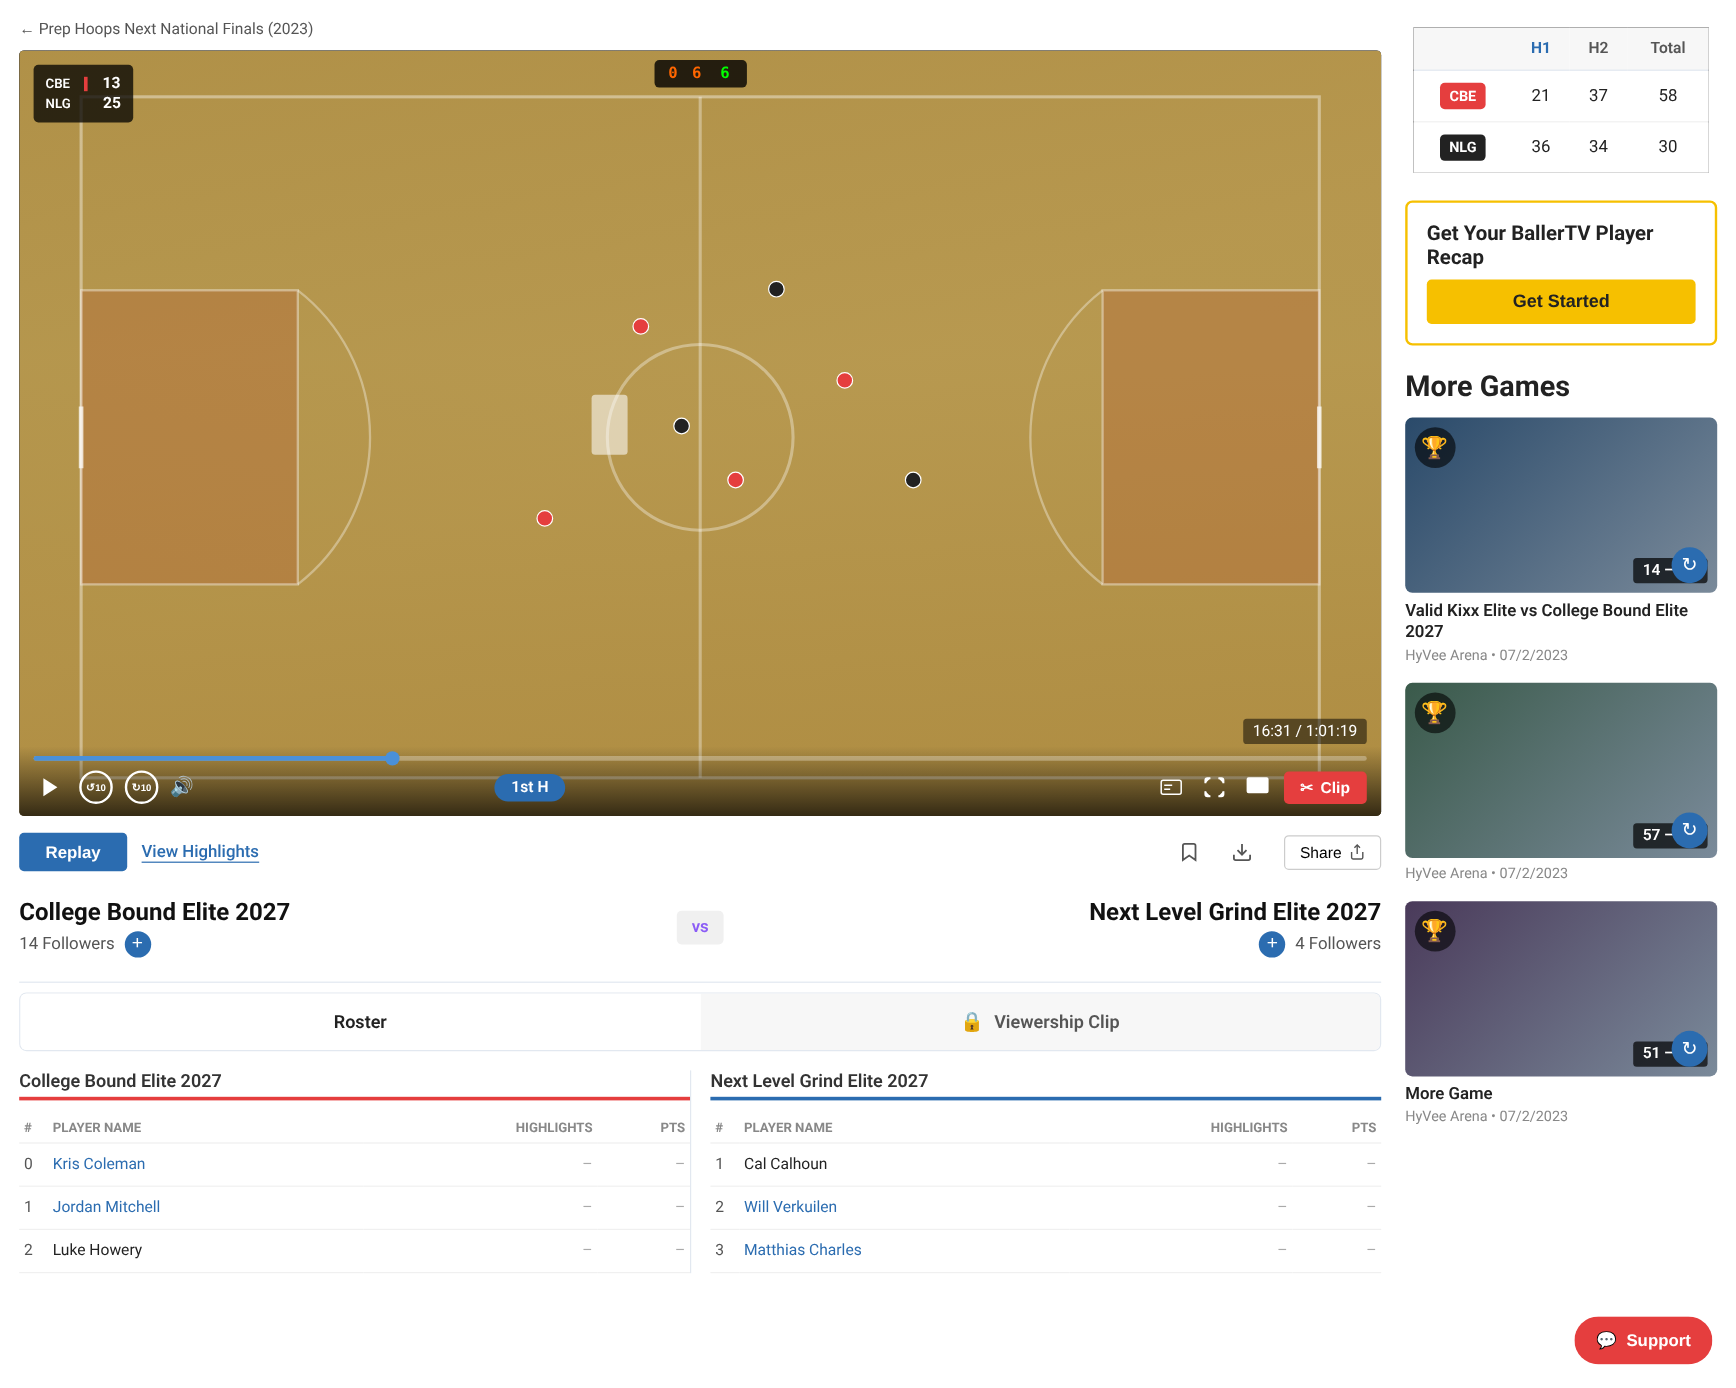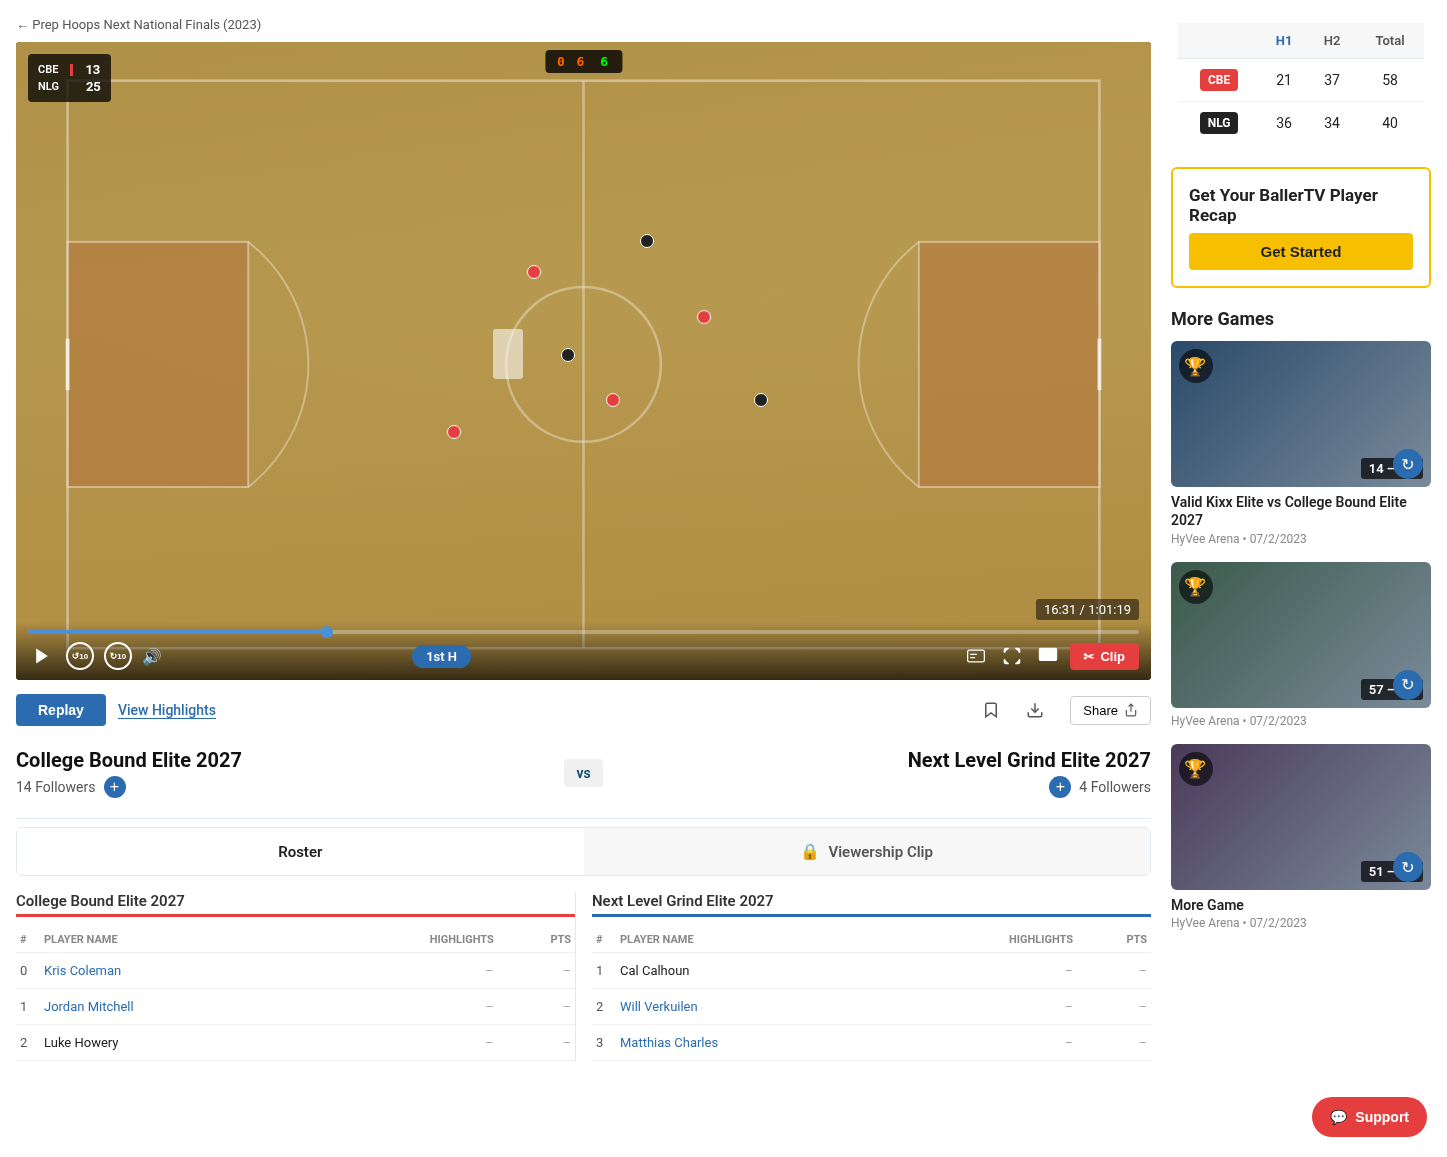--- a/index.html
+++ b/index.html
@@ -50,21 +50,21 @@
     .action-icon-btn { background: none; border: none; cursor: pointer; color: #555; font-size: 18px; display: flex; align-items: center; gap: 4px; }
     .share-btn { background: none; border: 1px solid #ccc; border-radius: 4px; padding: 6px 12px; font-size: 13px; cursor: pointer; display: flex; align-items: center; gap: 6px; }
     
     
     .teams-section { display: flex; align-items: flex-start; gap: 16px; padding: 12px 0; }
     .team-info { flex: 1; }
     .team-name { font-size: 20px; font-weight: 700; color: #111; }
     .followers-row { display: flex; align-items: center; gap: 8px; margin-top: 4px; }
     .followers-count { font-size: 14px; color: #555; }
     .follow-btn { background: #2b6cb0; color: #fff; border: none; border-radius: 50%; width: 22px; height: 22px; font-size: 16px; cursor: pointer; display: flex; align-items: center; justify-content: center; line-height: 1; }
-    .vs-badge { background: #f0f0f0; border-radius: 4px; padding: 6px 12px; font-size: 14px; font-weight: 600; color: #0c4a6e; align-self: center; }
+    .vs-badge { background: #f0f0f0; border-radius: 4px; padding: 6px 12px; font-size: 14px; font-weight: 600; color: #8b5cf6; align-self: center; }
     .team-info.right { text-align: right; }
     .team-info.right .followers-row { flex-direction: row-reverse; }
     
     
     .game-info { font-size: 13px; color: #777; padding: 8px 0 16px; }
     
     
     .tabs-bar { display: flex; border: 1px solid #e2e8f0; border-radius: 6px; overflow: hidden; margin-bottom: 16px; }
     .tab-item { flex: 1; padding: 14px; text-align: center; font-size: 15px; font-weight: 600; color: #555; cursor: pointer; background: #f7f7f7; display: flex; align-items: center; justify-content: center; gap: 8px; }
     .tab-item.active { background: #fff; color: #222; }
@@ -98,21 +98,21 @@
     .team-cell.cbe { background: #e53e3e; }
     .team-cell.nlg { background: #222; color: #fff; }
     
     
     .promo-box { border: 2px solid #f6c000; border-radius: 6px; padding: 16px; margin-bottom: 20px; }
     .promo-title { font-size: 17px; font-weight: 700; color: #222; margin-bottom: 8px; }
     .promo-desc { font-size: 13px; color: #555; margin-bottom: 14px; line-height: 1.5; }
     .get-started-btn { background: #f6c000; color: #222; border: none; border-radius: 4px; padding: 10px 24px; font-size: 15px; font-weight: 700; cursor: pointer; width: 100%; }
     
     
-    .more-games-title { font-size: 18px; font-weight: 700; color: #222; margin-bottom: 12px; }
+    .more-games-title { font-size: 24px; font-weight: 700; color: #222; margin-bottom: 12px; }
     .game-card { margin-bottom: 16px; cursor: pointer; }
     .game-card-thumb { position: relative; width: 100%; aspect-ratio: 16/9; background: linear-gradient(135deg, #2a4a6a, #3a6a8a); border-radius: 6px; overflow: hidden; margin-bottom: 6px; }
     .game-score-badge { position: absolute; bottom: 8px; right: 8px; background: rgba(0,0,0,0.7); color: #fff; font-size: 13px; font-weight: 600; padding: 3px 8px; border-radius: 3px; }
     .game-refresh-btn { position: absolute; bottom: 8px; right: 8px; background: #2b6cb0; color: #fff; border: none; border-radius: 50%; width: 30px; height: 30px; font-size: 16px; cursor: pointer; display: flex; align-items: center; justify-content: center; }
     .championship-badge { position: absolute; top: 8px; left: 8px; background: rgba(0,0,0,0.6); border-radius: 50%; width: 34px; height: 34px; display: flex; align-items: center; justify-content: center; font-size: 18px; }
     .game-card-title { font-size: 14px; font-weight: 600; color: #222; line-height: 1.3; }
     .game-card-meta { font-size: 12px; color: #888; margin-top: 2px; }
     
     
     .support-btn { position: fixed; bottom: 20px; right: 20px; background: #e53e3e; color: #fff; border: none; border-radius: 24px; padding: 12px 18px; font-size: 14px; font-weight: 600; cursor: pointer; display: flex; align-items: center; gap: 8px; z-index: 1000; }
@@ -393,21 +393,21 @@
           <tr>
     <td><span class="team-cell cbe">CBE</span></td>
     <td>21</td>
     <td>37</td>
     <td>58</td>
   </tr>
           <tr>
     <td><span class="team-cell nlg">NLG</span></td>
     <td>36</td>
     <td>34</td>
-    <td>40</td>
+    <td>30</td>
   </tr>
         </tbody>
     </table>
 
     <div class="promo-box">
       <div class="promo-title">Get Your BallerTV Player Recap</div>
       <button class="get-started-btn">Get Started</button>
     </div>
 
     <div class="more-games-title">More Games</div>

